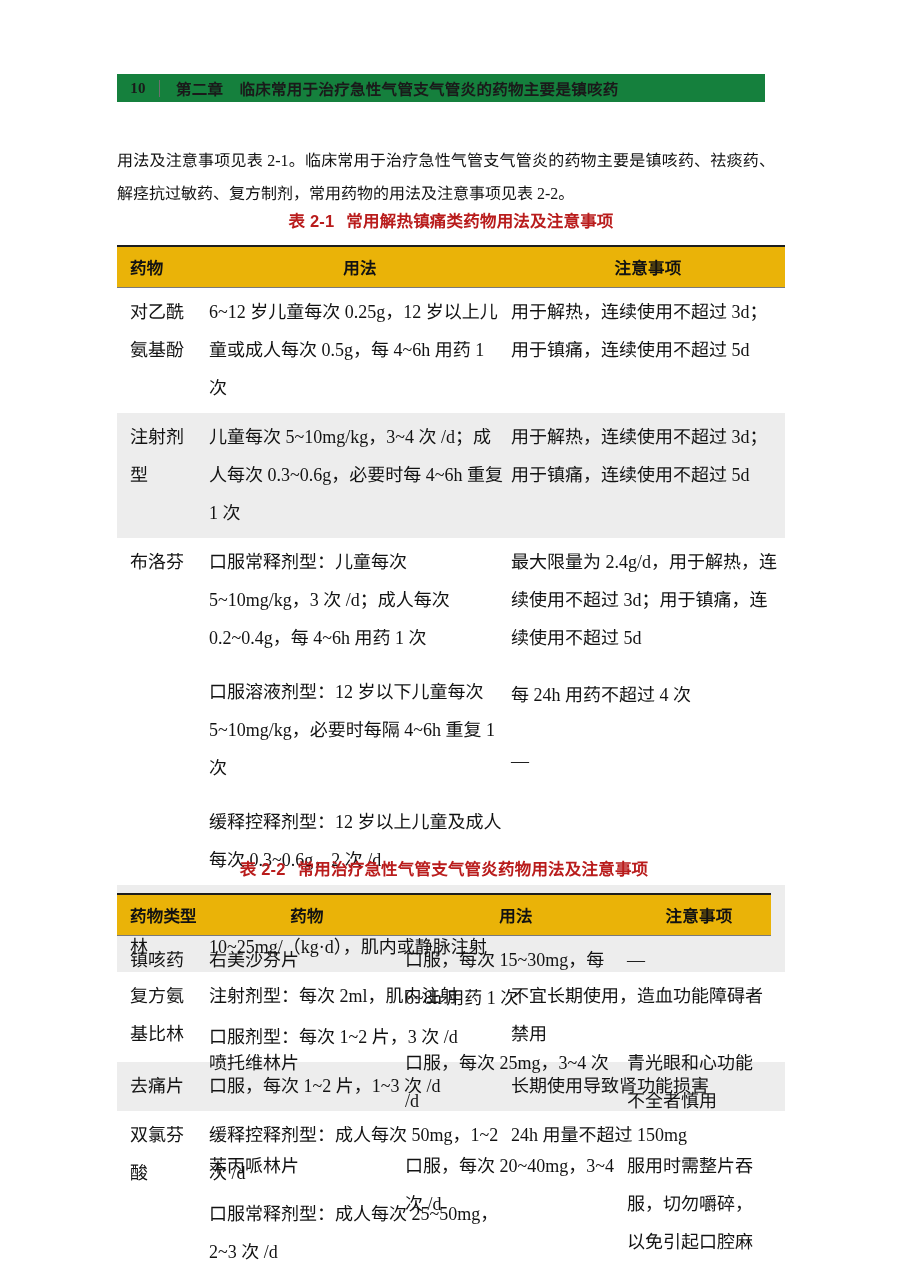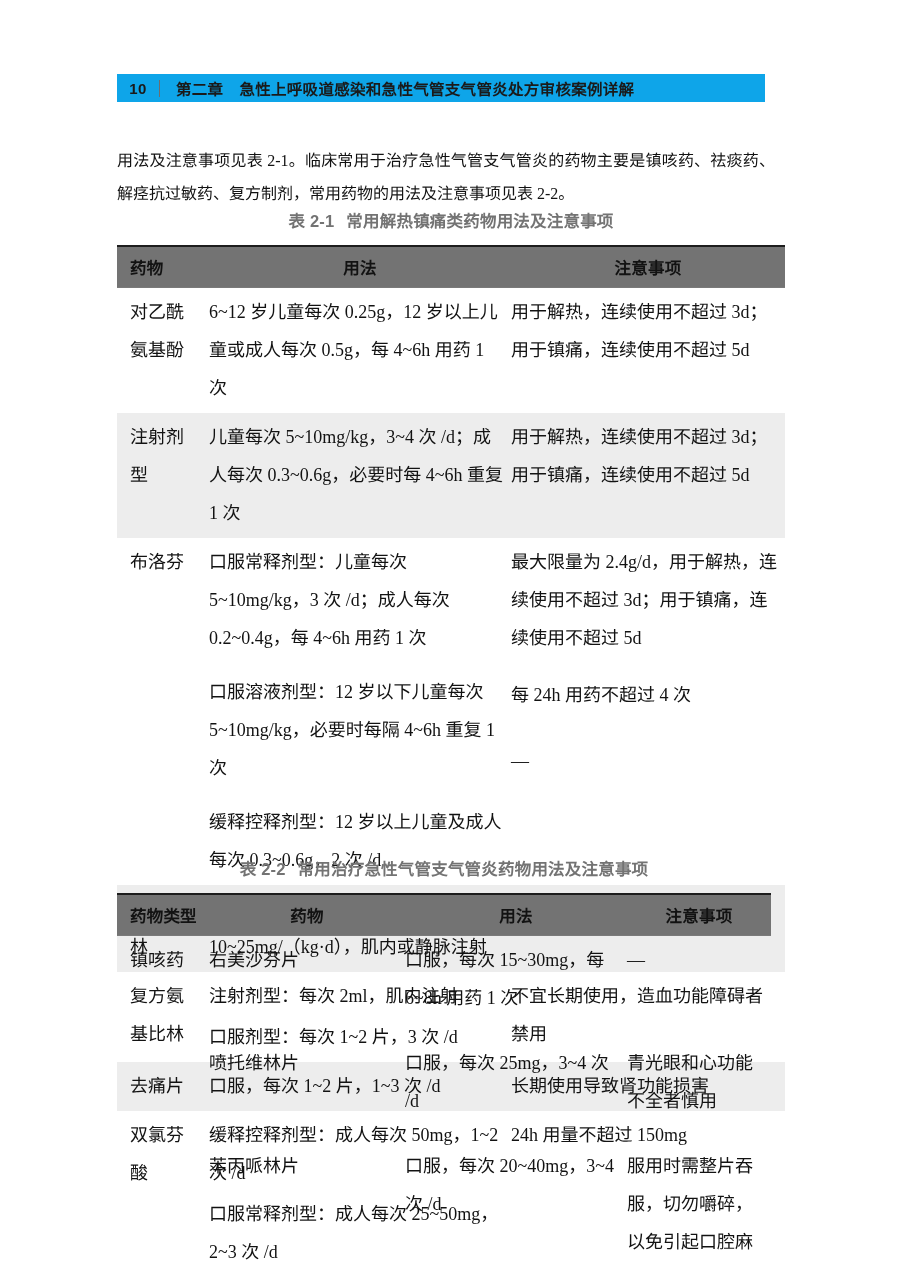--- a/index.html
+++ b/index.html
@@ -17,24 +17,24 @@
     overflow: hidden;
   }
 
   
   .running-head {
     position: absolute;
     left: 117px;
     top: 74px;
     width: 648px;
     height: 28px;
-    background: #0ea5e9;
+    background: #15803d;
     display: flex;
     align-items: center;
-    font-family: Liberation Sans, sans-serif;
+    font-family: Liberation Serif, serif;
     font-size: 15.5px;
     font-weight: 600;
     letter-spacing: 0.3px;
     color: #1a1a1a;
   }
   .running-head .folio {
     width: 42px;
     text-align: center;
     font-size: 15px;
     font-weight: 600;
@@ -68,33 +68,33 @@
   
   .table-block { position: absolute; }
   #table1-block { left: 117px; top: 208px; width: 668px; }
   #table2-block { left: 117px; top: 856px; width: 654px; }
 
   .table-caption {
     text-align: center;
     font-family: "Liberation Sans", "DejaVu Sans", sans-serif;
     font-size: 16.5px;
     font-weight: 700;
-    color: #737373;
+    color: #b91c1c;
     letter-spacing: 0.2px;
     margin-bottom: 13px;
   }
   .table-caption .cap-num { margin-right: 12px; }
 
   table.doc-table {
     border-collapse: collapse;
     width: 100%;
     table-layout: fixed;
   }
   table.doc-table thead th {
-    background: #737373;
+    background: #eab308;
     font-family: "Liberation Sans", "DejaVu Sans", sans-serif;
     font-weight: 700;
     font-size: 16.5px;
     color: #121212;
     padding: 8px 0 8px 0;
     border-top: 2.2px solid #1d1d1d;
     border-bottom: 1.1px solid #7a7a7a;
     text-align: center;
     letter-spacing: 0.2px;
   }
@@ -127,21 +127,21 @@
   #table2 col.d3 { width: 222px; }
   #table2 col.d4 { width: 144px; }
 </style>
 </head>
 <body>
 
 <div class="running-head">
   <span class="folio">10</span>
   <span class="rule"></span>
   <span class="rh-title rh-chapter">第二章</span>
-  <span class="rh-title">急性上呼吸道感染和急性气管支气管炎处方审核案例详解</span>
+  <span class="rh-title">临床常用于治疗急性气管支气管炎的药物主要是镇咳药</span>
 </div>
 
 <p class="body-para">用法及注意事项见表 2-1。临床常用于治疗急性气管支气管炎的药物主要是镇咳药、祛痰药、解痉抗过敏药、复方制剂，常用药物的用法及注意事项见表 2-2。</p>
 
 <div class="table-block" id="table1-block">
   <div class="table-caption">
     <span class="cap-num">表 2-1</span><span>常用解热镇痛类药物用法及注意事项</span>
   </div>
 
   <table class="doc-table" id="table1">

